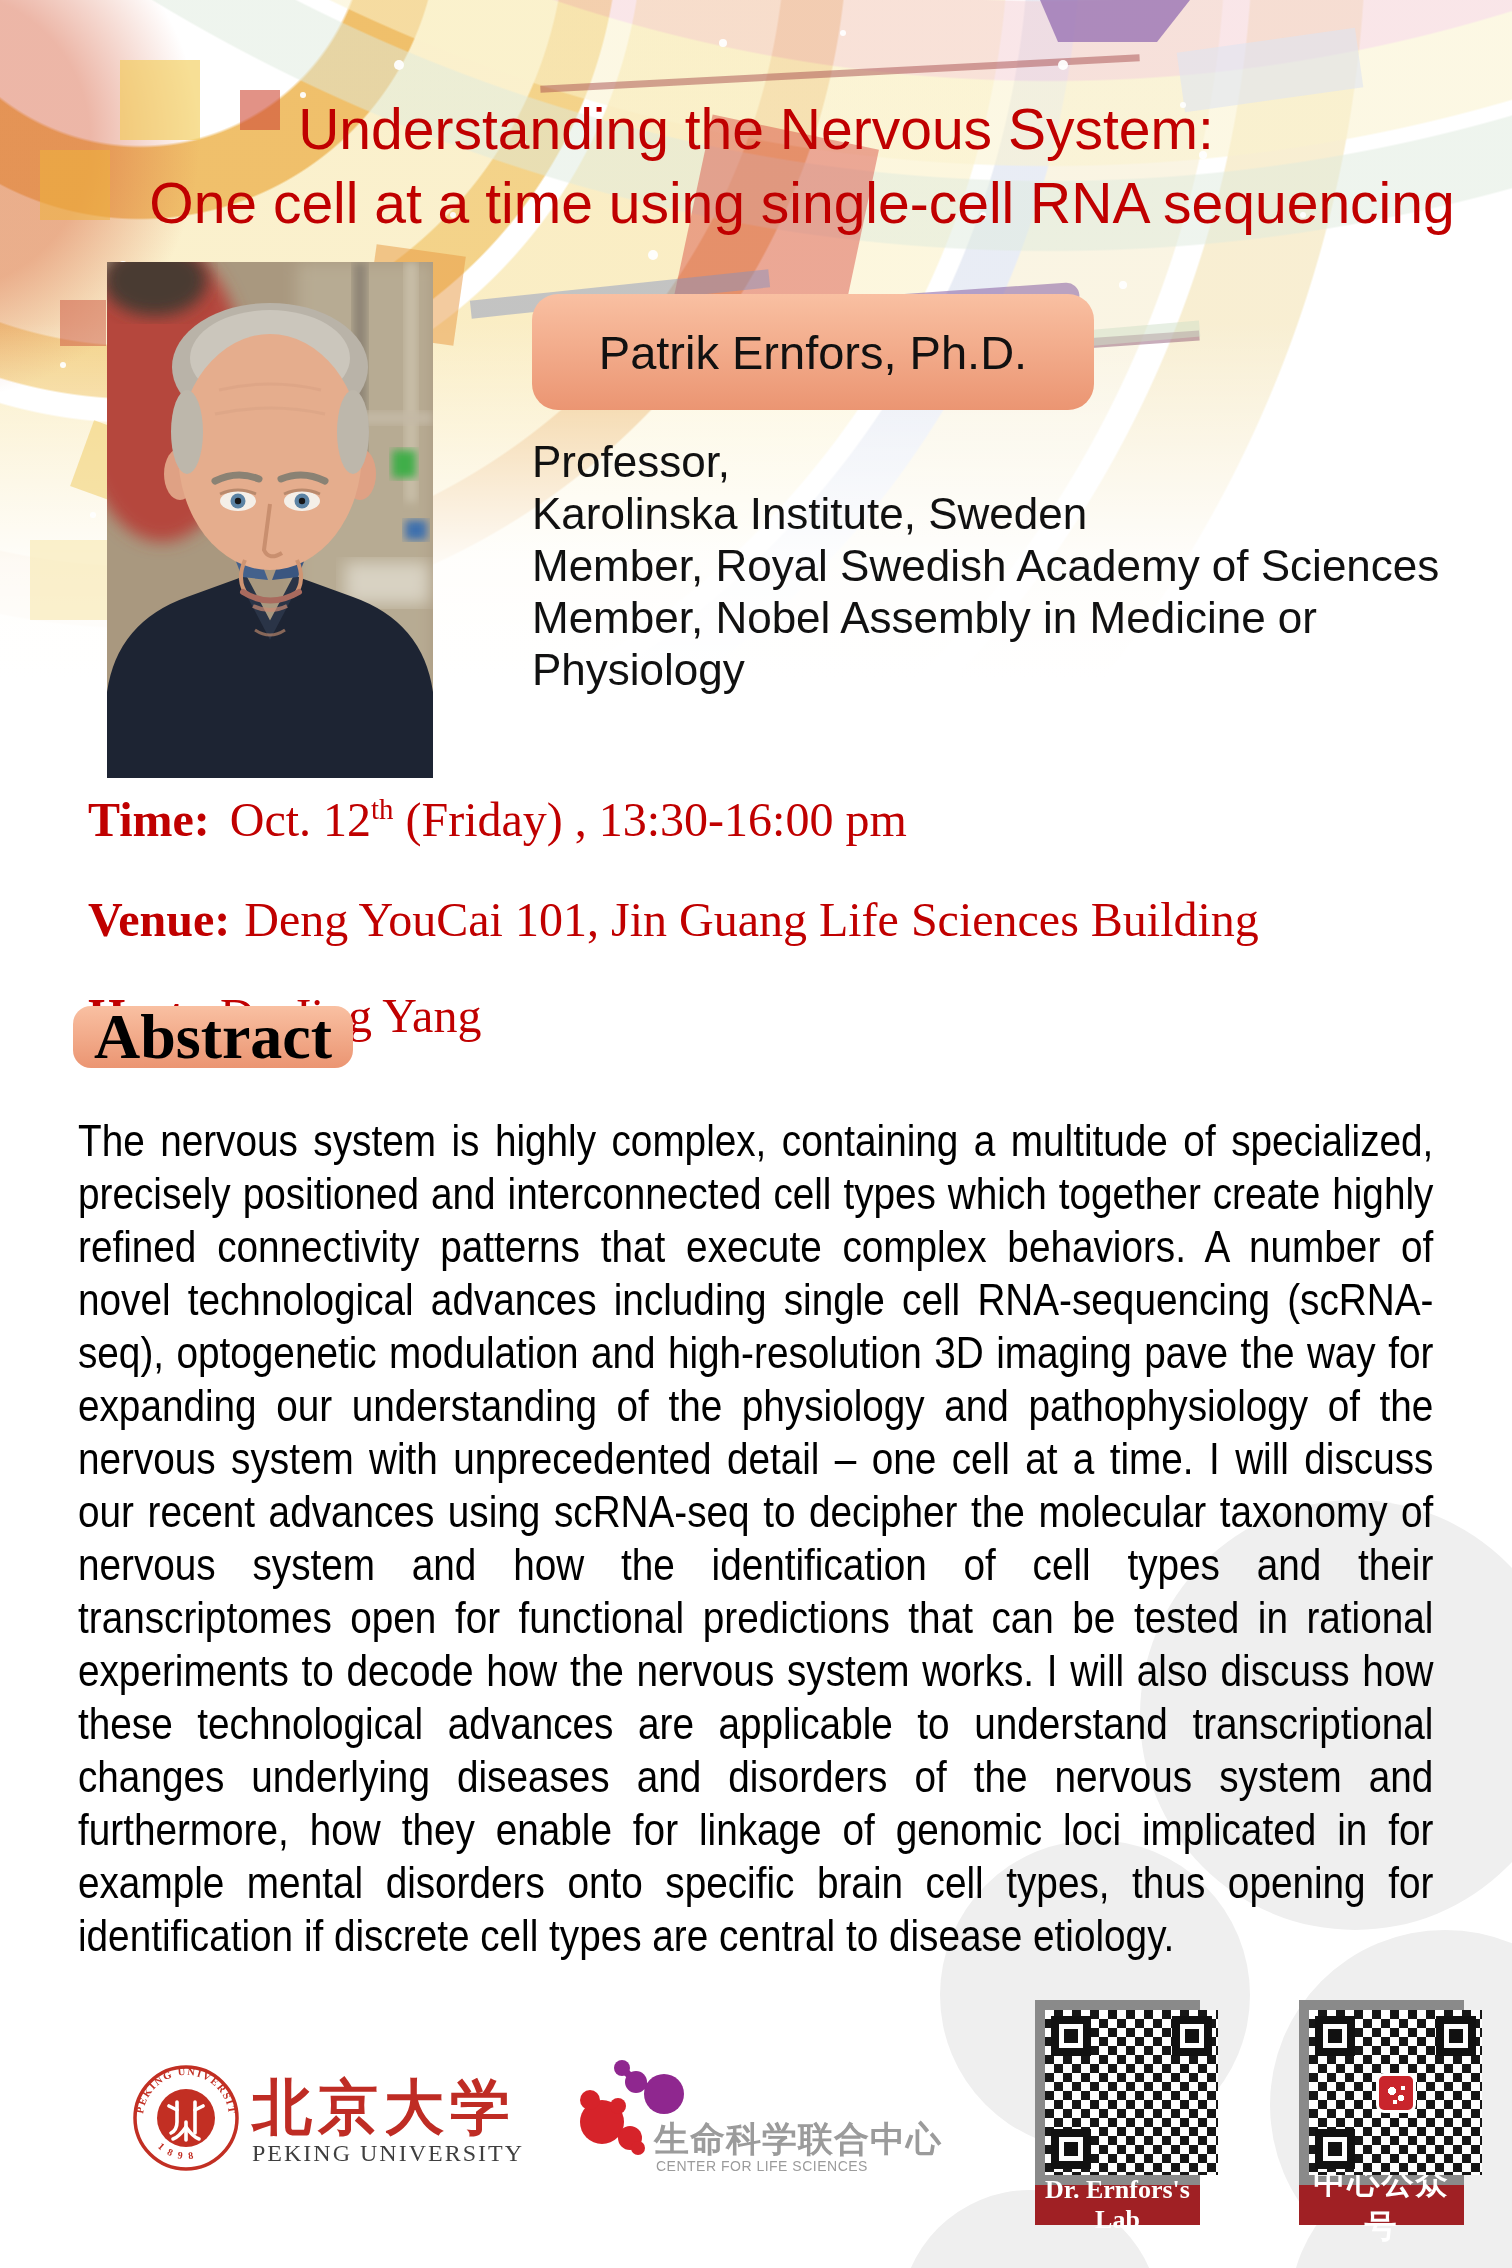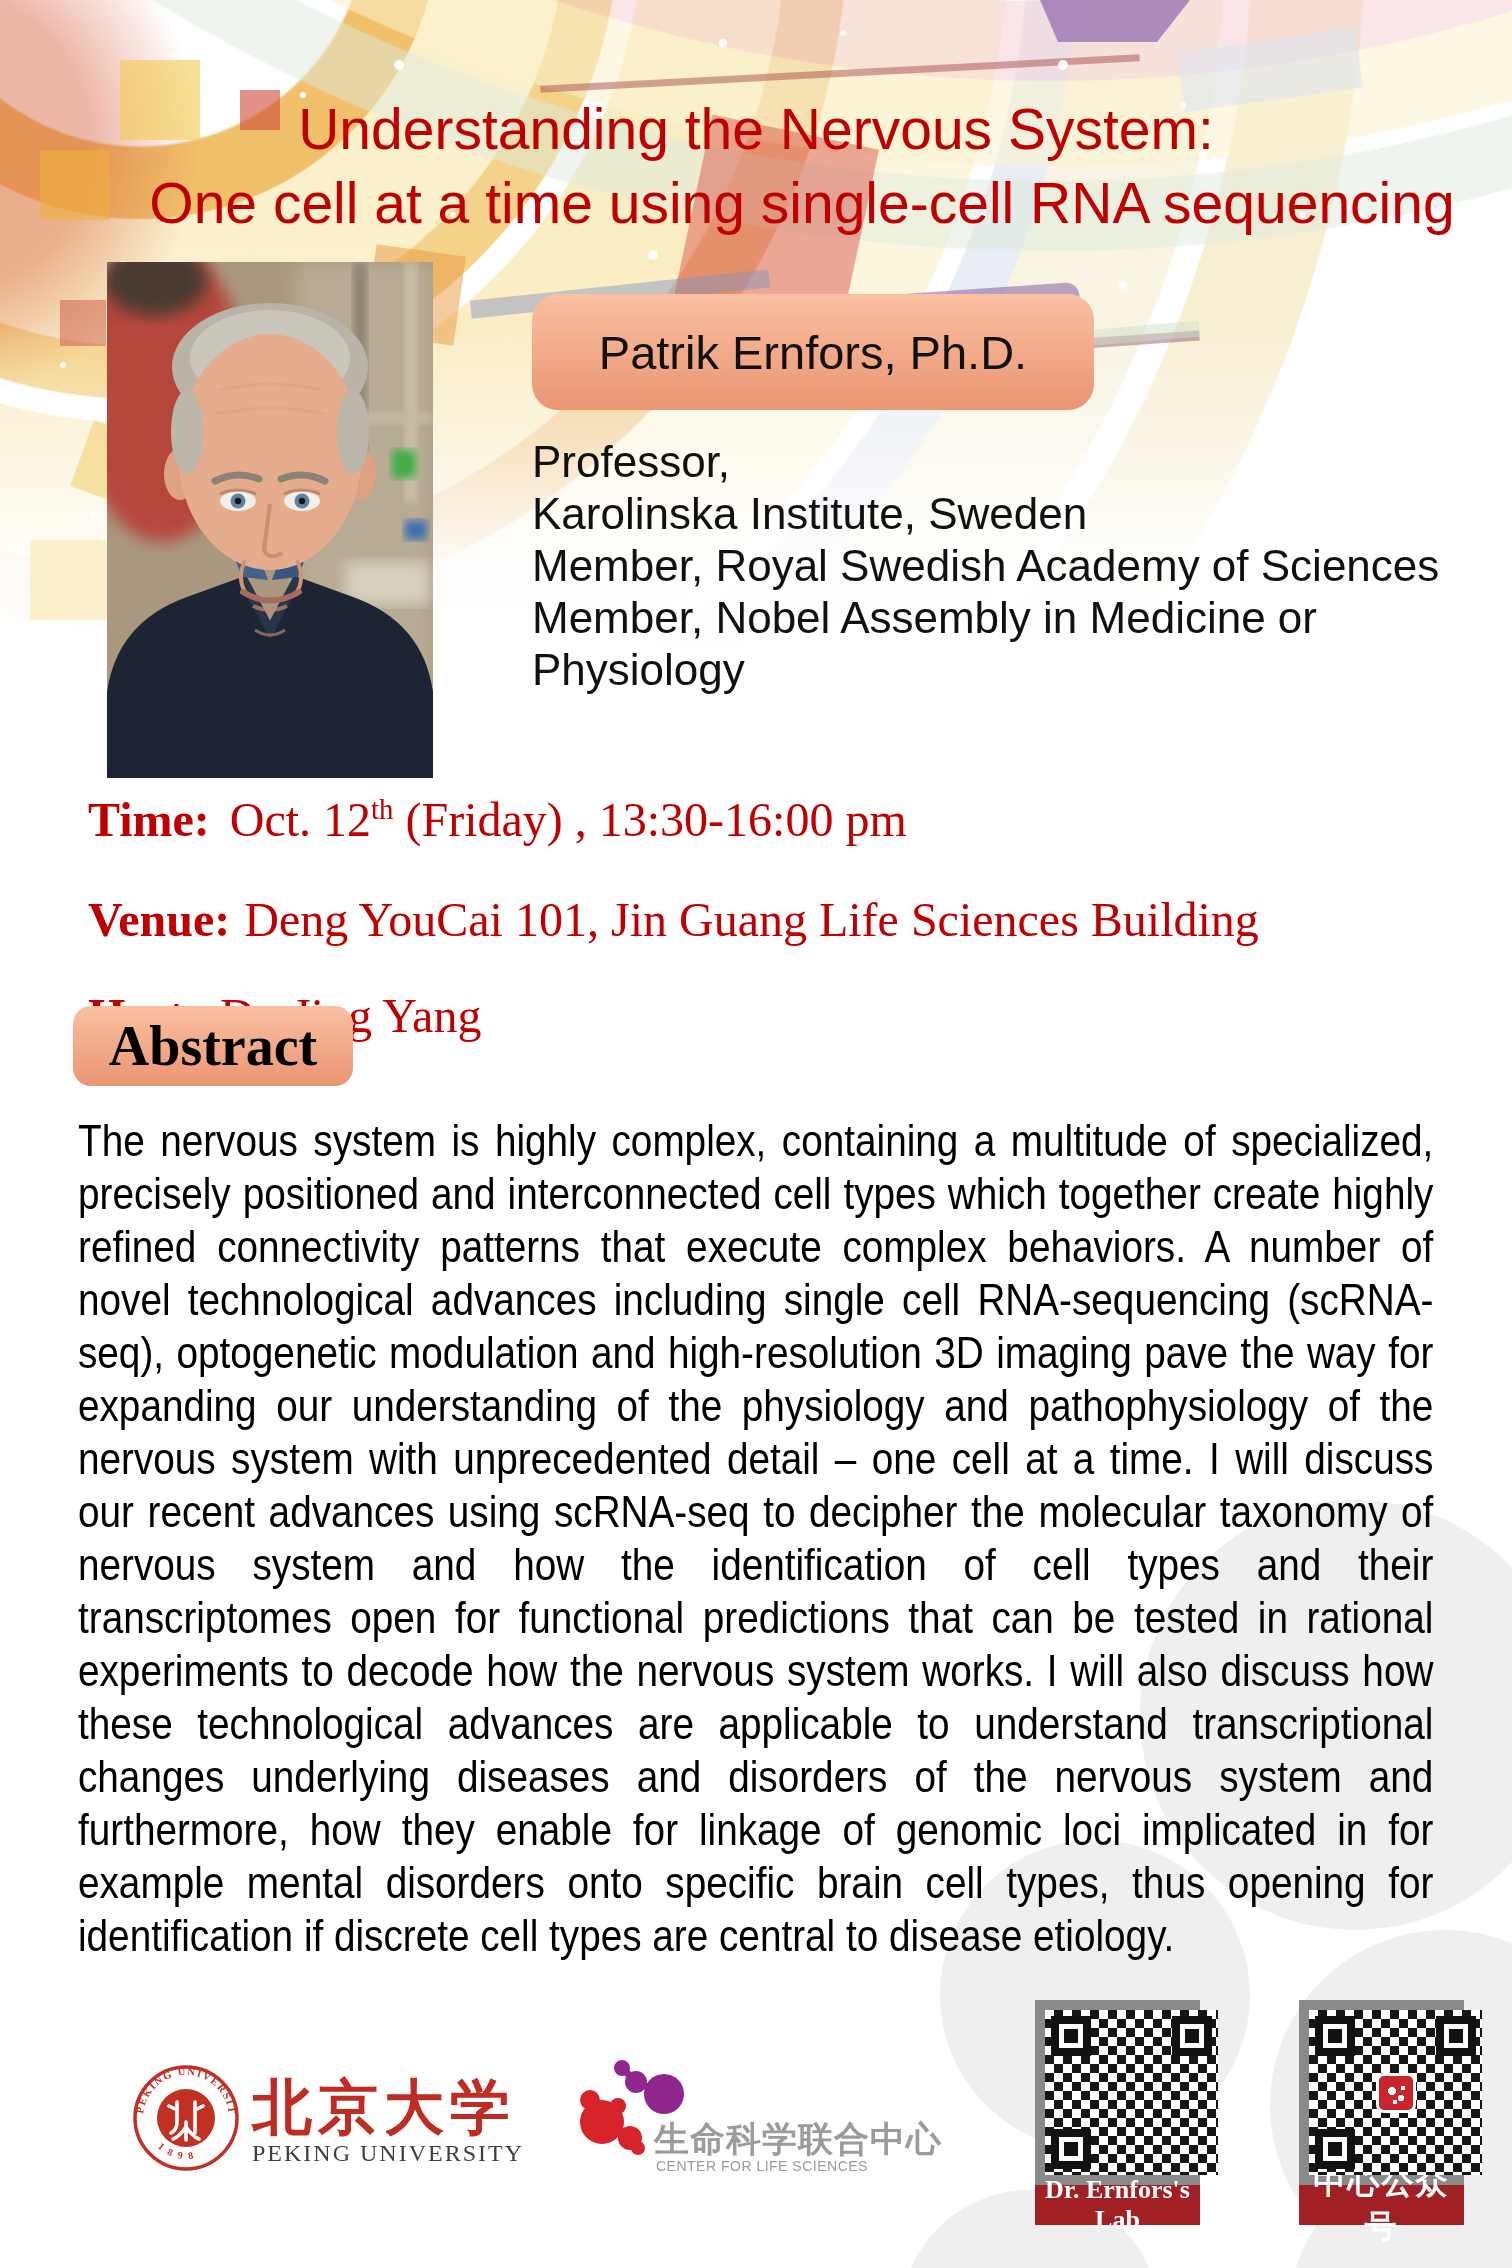--- a/index.html
+++ b/index.html
@@ -60,24 +60,24 @@
     color:#111;font-size:44px;line-height:52px;}
 
   
   .detail-row{position:absolute;left:88px;z-index:2;color:var(--detail-red,#C00000);
     font-family:"Liberation Serif",serif;font-size:48px;white-space:nowrap;}
   .detail-row .lbl{font-weight:bold;margin-right:20px;}
   .row-time{top:792px;}  .row-venue{top:864px;margin-top:28px;}  .row-host{top:988px;}
   .sup{vertical-align:super;font-size:0.6em;line-height:0;}
 
   
-  .abstract-badge{position:absolute;left:73px;top:1006px;width:280px;height:80px;z-index:2;
+  .abstract-badge{position:absolute;left:73px;top:1006px;width:280px;height:62px;z-index:2;
     border-radius:18px;display:flex;align-items:center;justify-content:center;
     background:linear-gradient(to bottom, var(--badge-top,#F9C0A2), var(--badge-bottom,#EB9572));
-    color:#000;font-family:"Liberation Serif",serif;font-weight:bold;font-size:56px;}
+    color:#000;font-family:"Liberation Serif",serif;font-weight:bold;font-size:64px;}
   .abstract-body{position:absolute;left:78px;top:1114px;width:1576px;z-index:2;
     transform:scaleX(0.86);transform-origin:left top;
     color:#000;font-size:45px;line-height:53px;text-align:justify;}
 
   
   .pku-seal{position:absolute;left:132px;top:2064px;width:108px;height:108px;z-index:2;}
   .pku-cn{position:absolute;left:252px;top:2068px;z-index:2;color:var(--pku-name-red,#BF2C24);
     font-size:60px;font-weight:bold;letter-spacing:6px;font-family:"Liberation Serif",serif;}
   .pku-en{position:absolute;left:252px;top:2140px;z-index:2;color:#3f3f3f;
     font-family:"Liberation Serif",serif;font-size:24px;letter-spacing:2px;}

